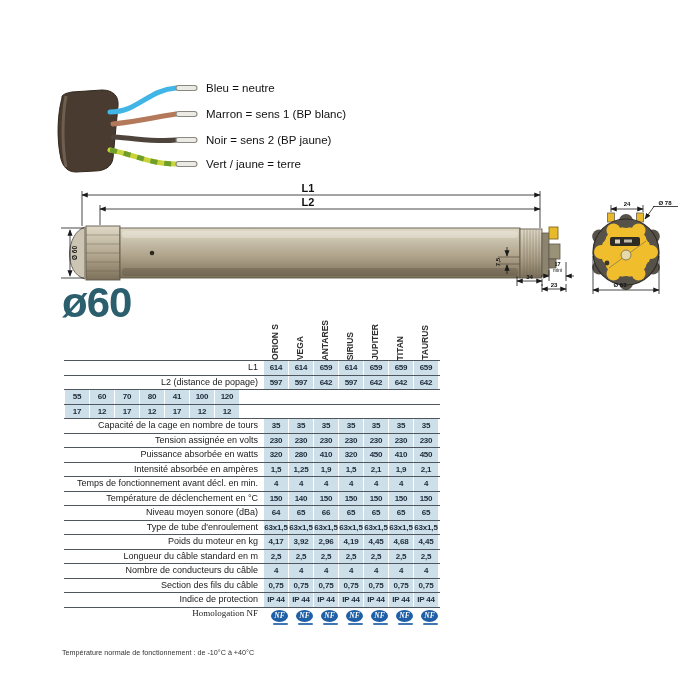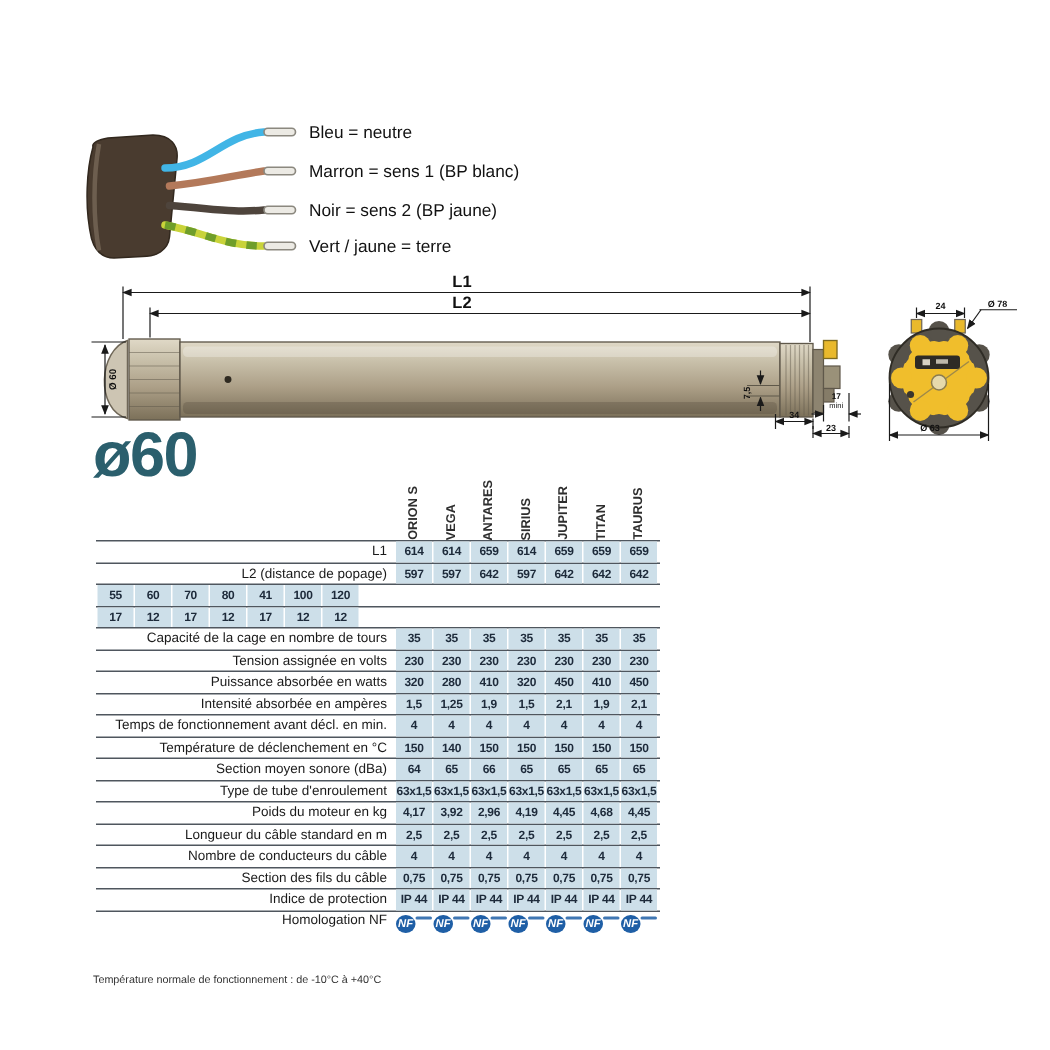--- a/index.html
+++ b/index.html
@@ -20,23 +20,23 @@
   }
   .trow{display:flex;height:14.5px;box-sizing:border-box;border-top:1px solid #4f565e;}
   .rlabel{
     width:194px;padding-right:5px;text-align:right;font-size:9px;line-height:13px;
     color:#1a1a1a;white-space:nowrap;overflow:visible;
   }
   .vcell{
     width:24px;margin-left:1px;background:#cddfe9;text-align:center;
     font-size:8px;font-weight:bold;color:#1d2a3a;line-height:13px;letter-spacing:-0.2px;
   }
-  .nfrow{height:21px;box-sizing:border-box;border-top:1px solid #4f565e;}
+  .nfrow{height:21px;box-sizing:border-box;border-top:1px solid #4f565e;font-family:Liberation Serif, serif;}
   .nfrow .rlabel{line-height:11px;}
-  .nfwrap{width:24px;margin-left:1px;display:flex;align-items:flex-start;padding-top:2px;}
+  .nfwrap{width:24px;margin-left:1px;display:flex;flex-direction:column;align-items:flex-end;padding-top:2px;}
   .nf{
     width:17px;height:12px;border-radius:50%;background:#1f5fa6;color:#ffffff;
     font-size:7.5px;font-weight:bold;font-style:italic;display:flex;align-items:center;justify-content:center;
   }
   .nfsub{width:15px;height:2px;background:#1f5fa6;margin-top:1px;border-radius:1px;opacity:.85;}
   #footnote{position:absolute;left:62px;top:648px;font-size:7.2px;color:#333;}
 </style>
 </head>
 <body>
 
@@ -326,21 +326,21 @@
         <div class="rlabel">Température de déclenchement en °C</div>
         <div class="vcell">150</div>
         <div class="vcell">140</div>
         <div class="vcell">150</div>
         <div class="vcell">150</div>
         <div class="vcell">150</div>
         <div class="vcell">150</div>
         <div class="vcell">150</div>
       </div>
       <div class="trow">
-        <div class="rlabel">Section moyen sonore (dBa)</div>
+        <div class="rlabel">Niveau moyen sonore (dBa)</div>
         <div class="vcell">64</div>
         <div class="vcell">65</div>
         <div class="vcell">66</div>
         <div class="vcell">65</div>
         <div class="vcell">65</div>
         <div class="vcell">65</div>
         <div class="vcell">65</div>
       </div>
       <div class="trow">
         <div class="rlabel">Type de tube d'enroulement</div>

